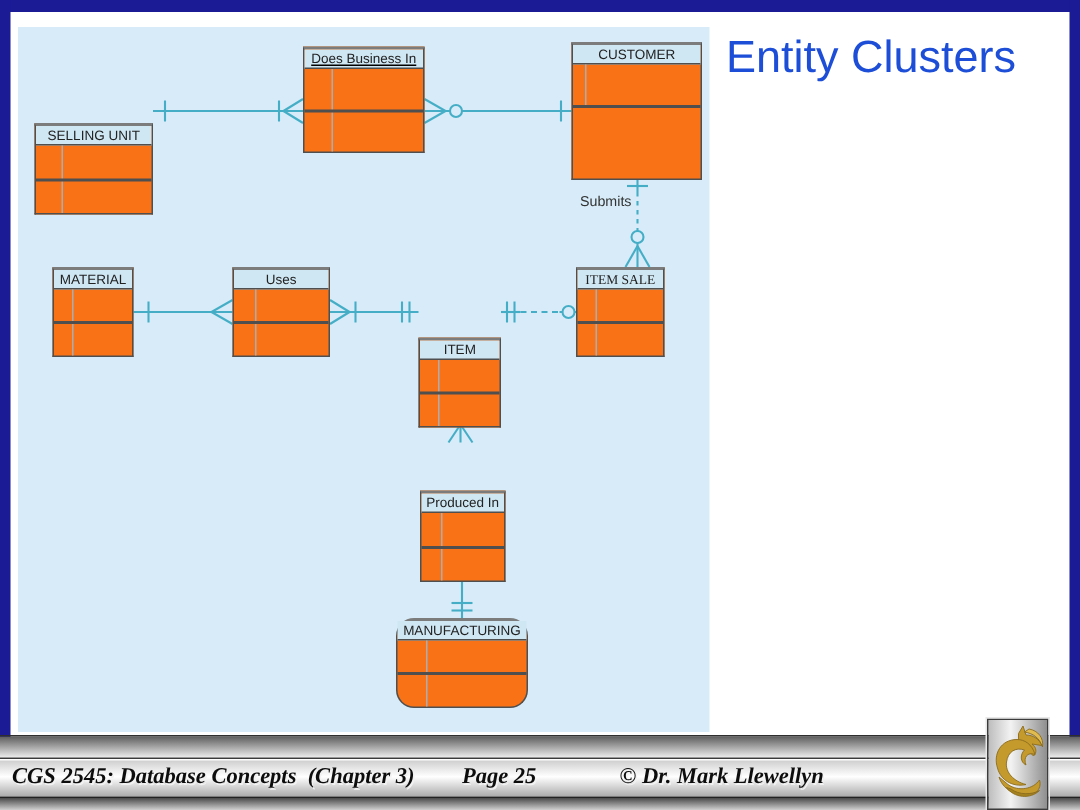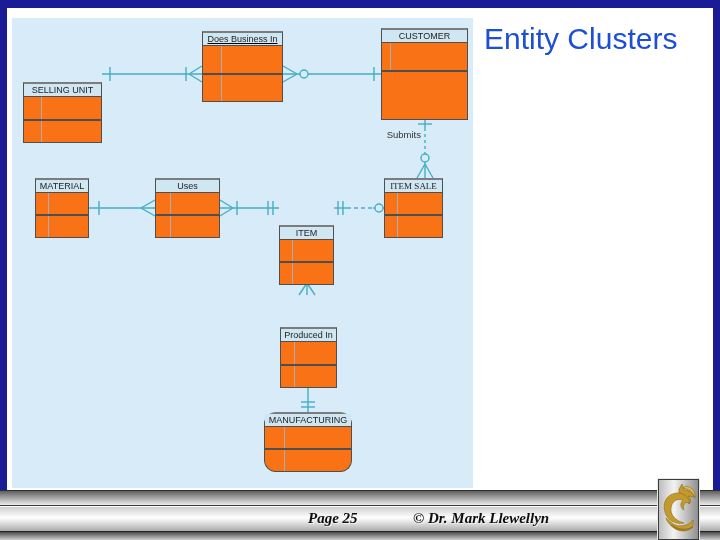--- a/index.html
+++ b/index.html
@@ -204,20 +204,21 @@
           <div class="vdiv" style="left: 19px;"></div>
           <div class="hdiv"></div>
         </div>
       </div>
     </div>
 
   <div class="rel-label">Submits</div>
 
   <div class="f1"></div>
   <div class="f2">
+    <span class="ftext f-course">CGS 2545: Database Concepts  (Chapter 3)</span>
     <span class="ftext f-page">Page 25</span>
     <span class="ftext f-copy">© Dr. Mark Llewellyn</span>
   </div>
   <div class="f3"></div>
 
   <div class="logo">
     <svg width="39" height="59" viewBox="0 0 39 59">
       <g fill="#c59a2d" stroke="#8a6c1d" stroke-width="0.6">
 
         <path d="M20 9 L23 4 L25 10 C30 10 34 13 35.5 17 L29 16 C32 18 32.5 22 30 24 L25 19 C22 18 20 15 20 12 Z"></path>

